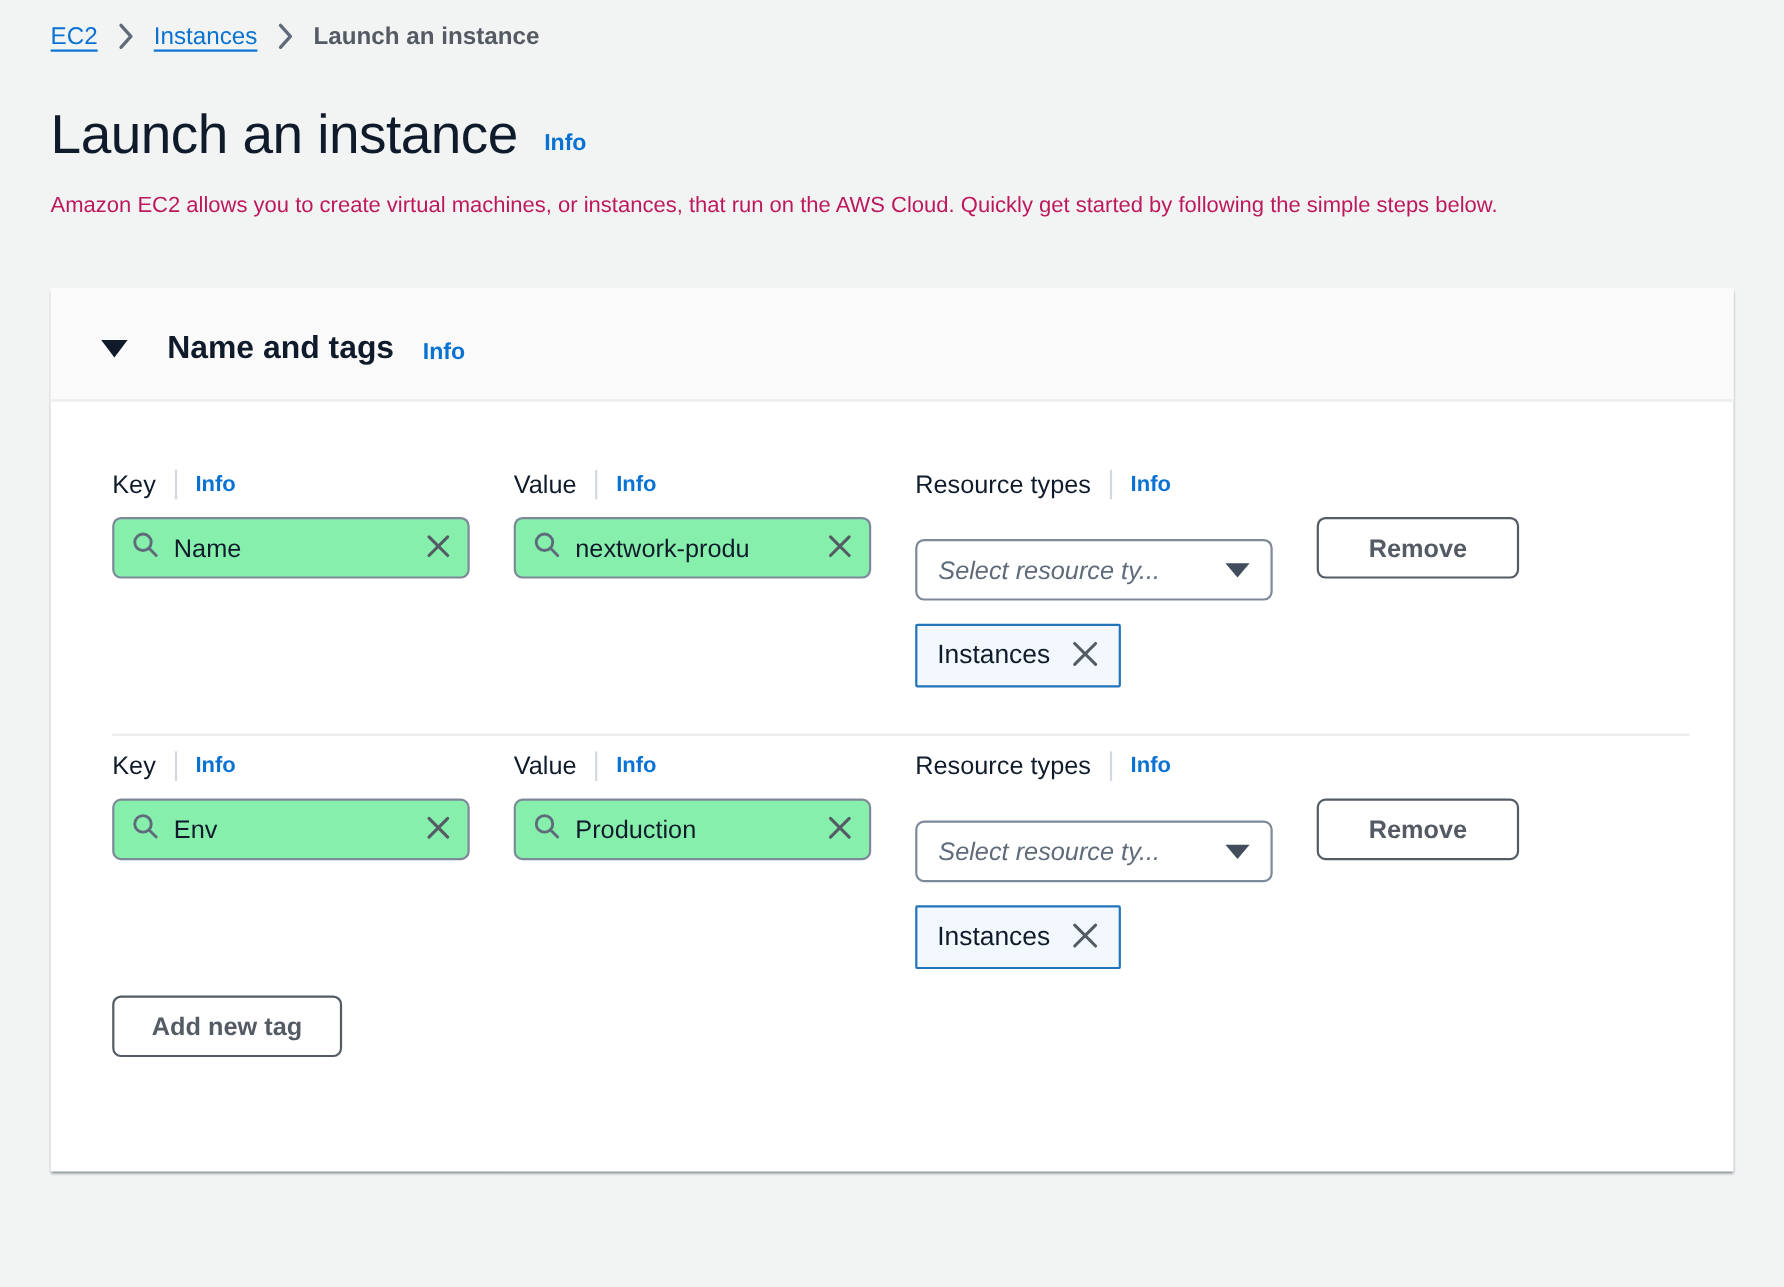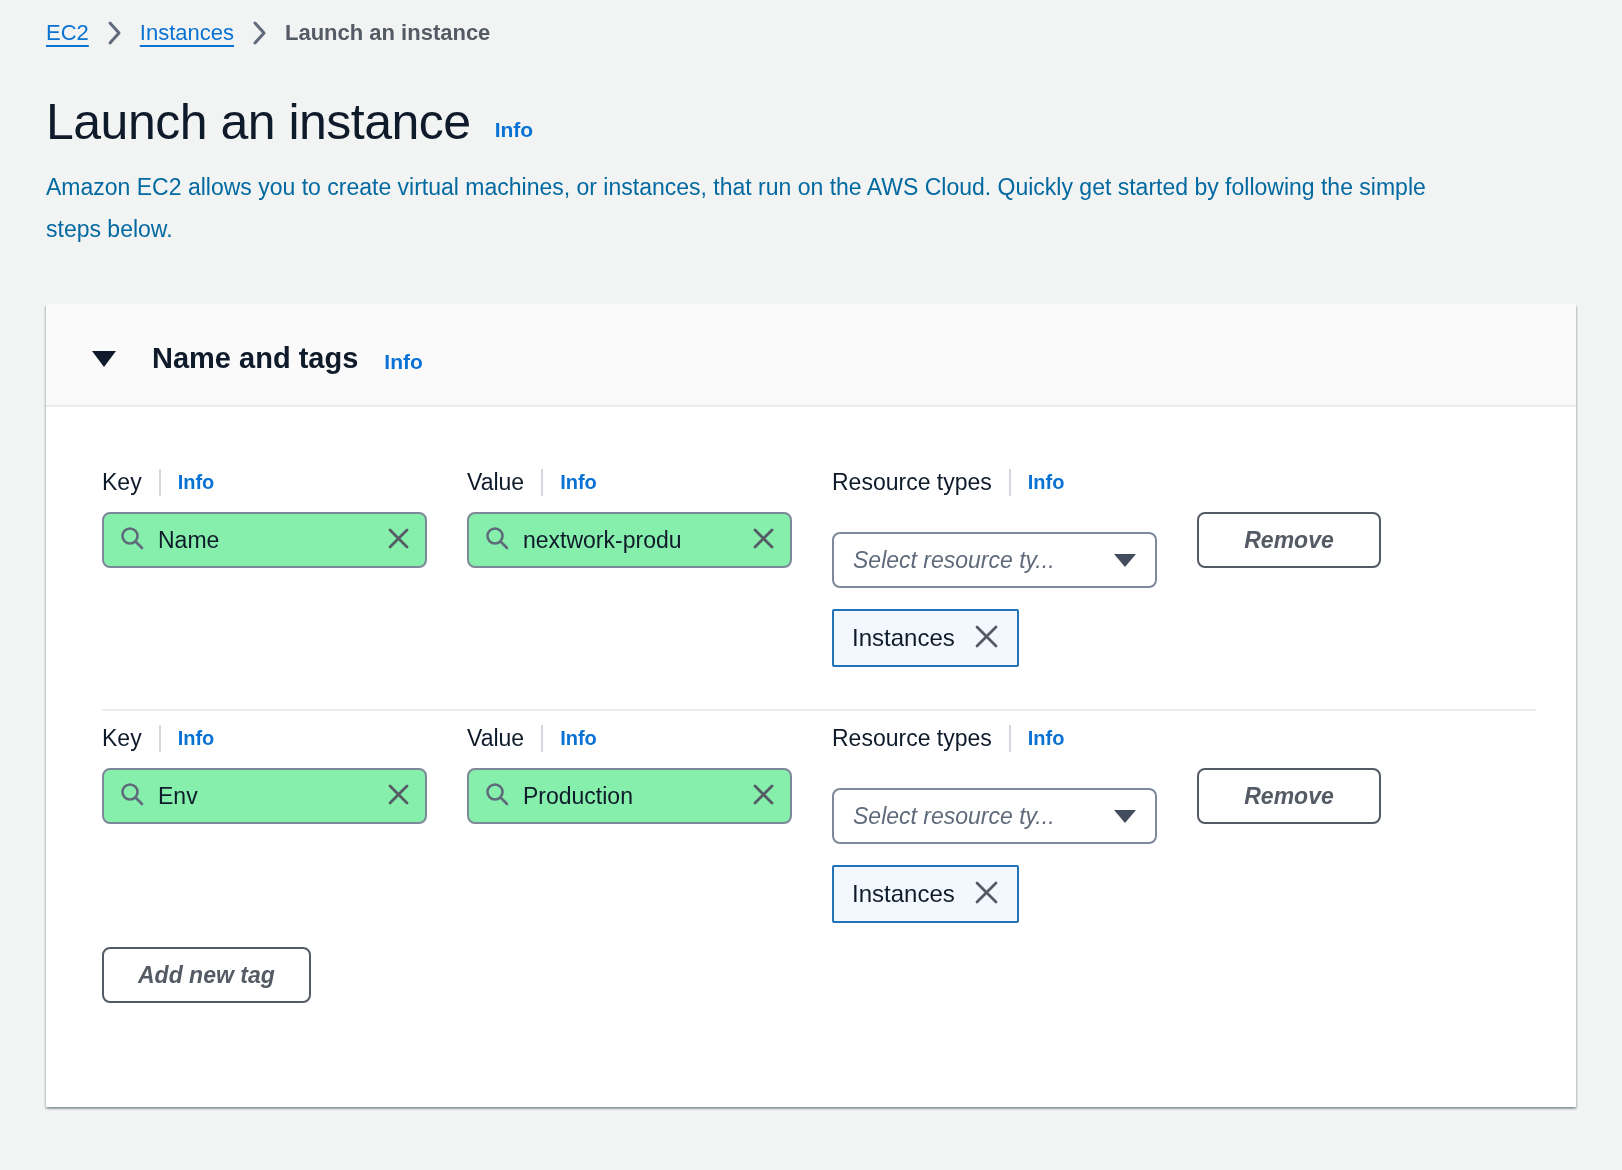--- a/index.html
+++ b/index.html
@@ -17,21 +17,21 @@
   .breadcrumb { display:flex; align-items:center; gap:18px; font-size:22px; line-height:30px; }
   .crumb-link { color:#0972d3; text-decoration:underline; text-underline-offset:5px; cursor:pointer; }
   .crumb-current { color:#545b64; font-weight:700; }
   .chev { display:flex; align-items:center; }
 
   
   .title-row { display:flex; align-items:flex-end; gap:24px; margin-top:46px; }
   .page-title { margin:0; font-size:50px; font-weight:400; letter-spacing:-0.5px; color:#0f1b2a; line-height:56px; }
   .info-link { color:#0972d3; font-weight:700; font-size:21px; text-decoration:none; cursor:pointer; }
   .title-row .info-link { padding-bottom:8px; }
-  .page-desc { margin:16px 0 0 0; font-size:23px; line-height:42px; color:#0369a1; max-width:1430px; }
+  .page-desc { margin:16px 0 0 0; font-size:20px; line-height:42px; color:#be185d; max-width:1430px; }
 
   
   .card {
     margin-top:54px;
     background:#ffffff;
     box-shadow: 0 2px 2px 0 rgba(0,28,36,.30), 2px 2px 2px -1px rgba(0,28,36,.15), -2px 2px 2px -1px rgba(0,28,36,.15);
   }
   .card-header {
     background:#fafafa;
     padding:38px 40px 30px 40px;
@@ -84,21 +84,21 @@
     border-left:11px solid transparent; border-right:11px solid transparent;
     border-top:13px solid #414d5c;
   }
 
   .remove-col { padding-top:43px; }
   .btn {
     display:inline-flex; align-items:center; justify-content:center;
     height:56px; padding:0 34px;
     background:#fff; border:2px solid #545b64; border-radius:8px;
     color:#545b64; font-family:inherit; font-size:23px; font-weight:700;
-    cursor:pointer; white-space:nowrap;font-style:italic;
+    cursor:pointer; white-space:nowrap;
   }
   .btn.full { width:100%; }
 
   .chip-row { margin-top:21px; }
   .chip {
     display:inline-flex; align-items:center; gap:18px;
     height:58px; padding:0 17px 0 18px;
     background:#f2f8fd; border:2px solid #2173ba; border-radius:2px;
     font-size:24px; color:#0f1b2a;
   }

